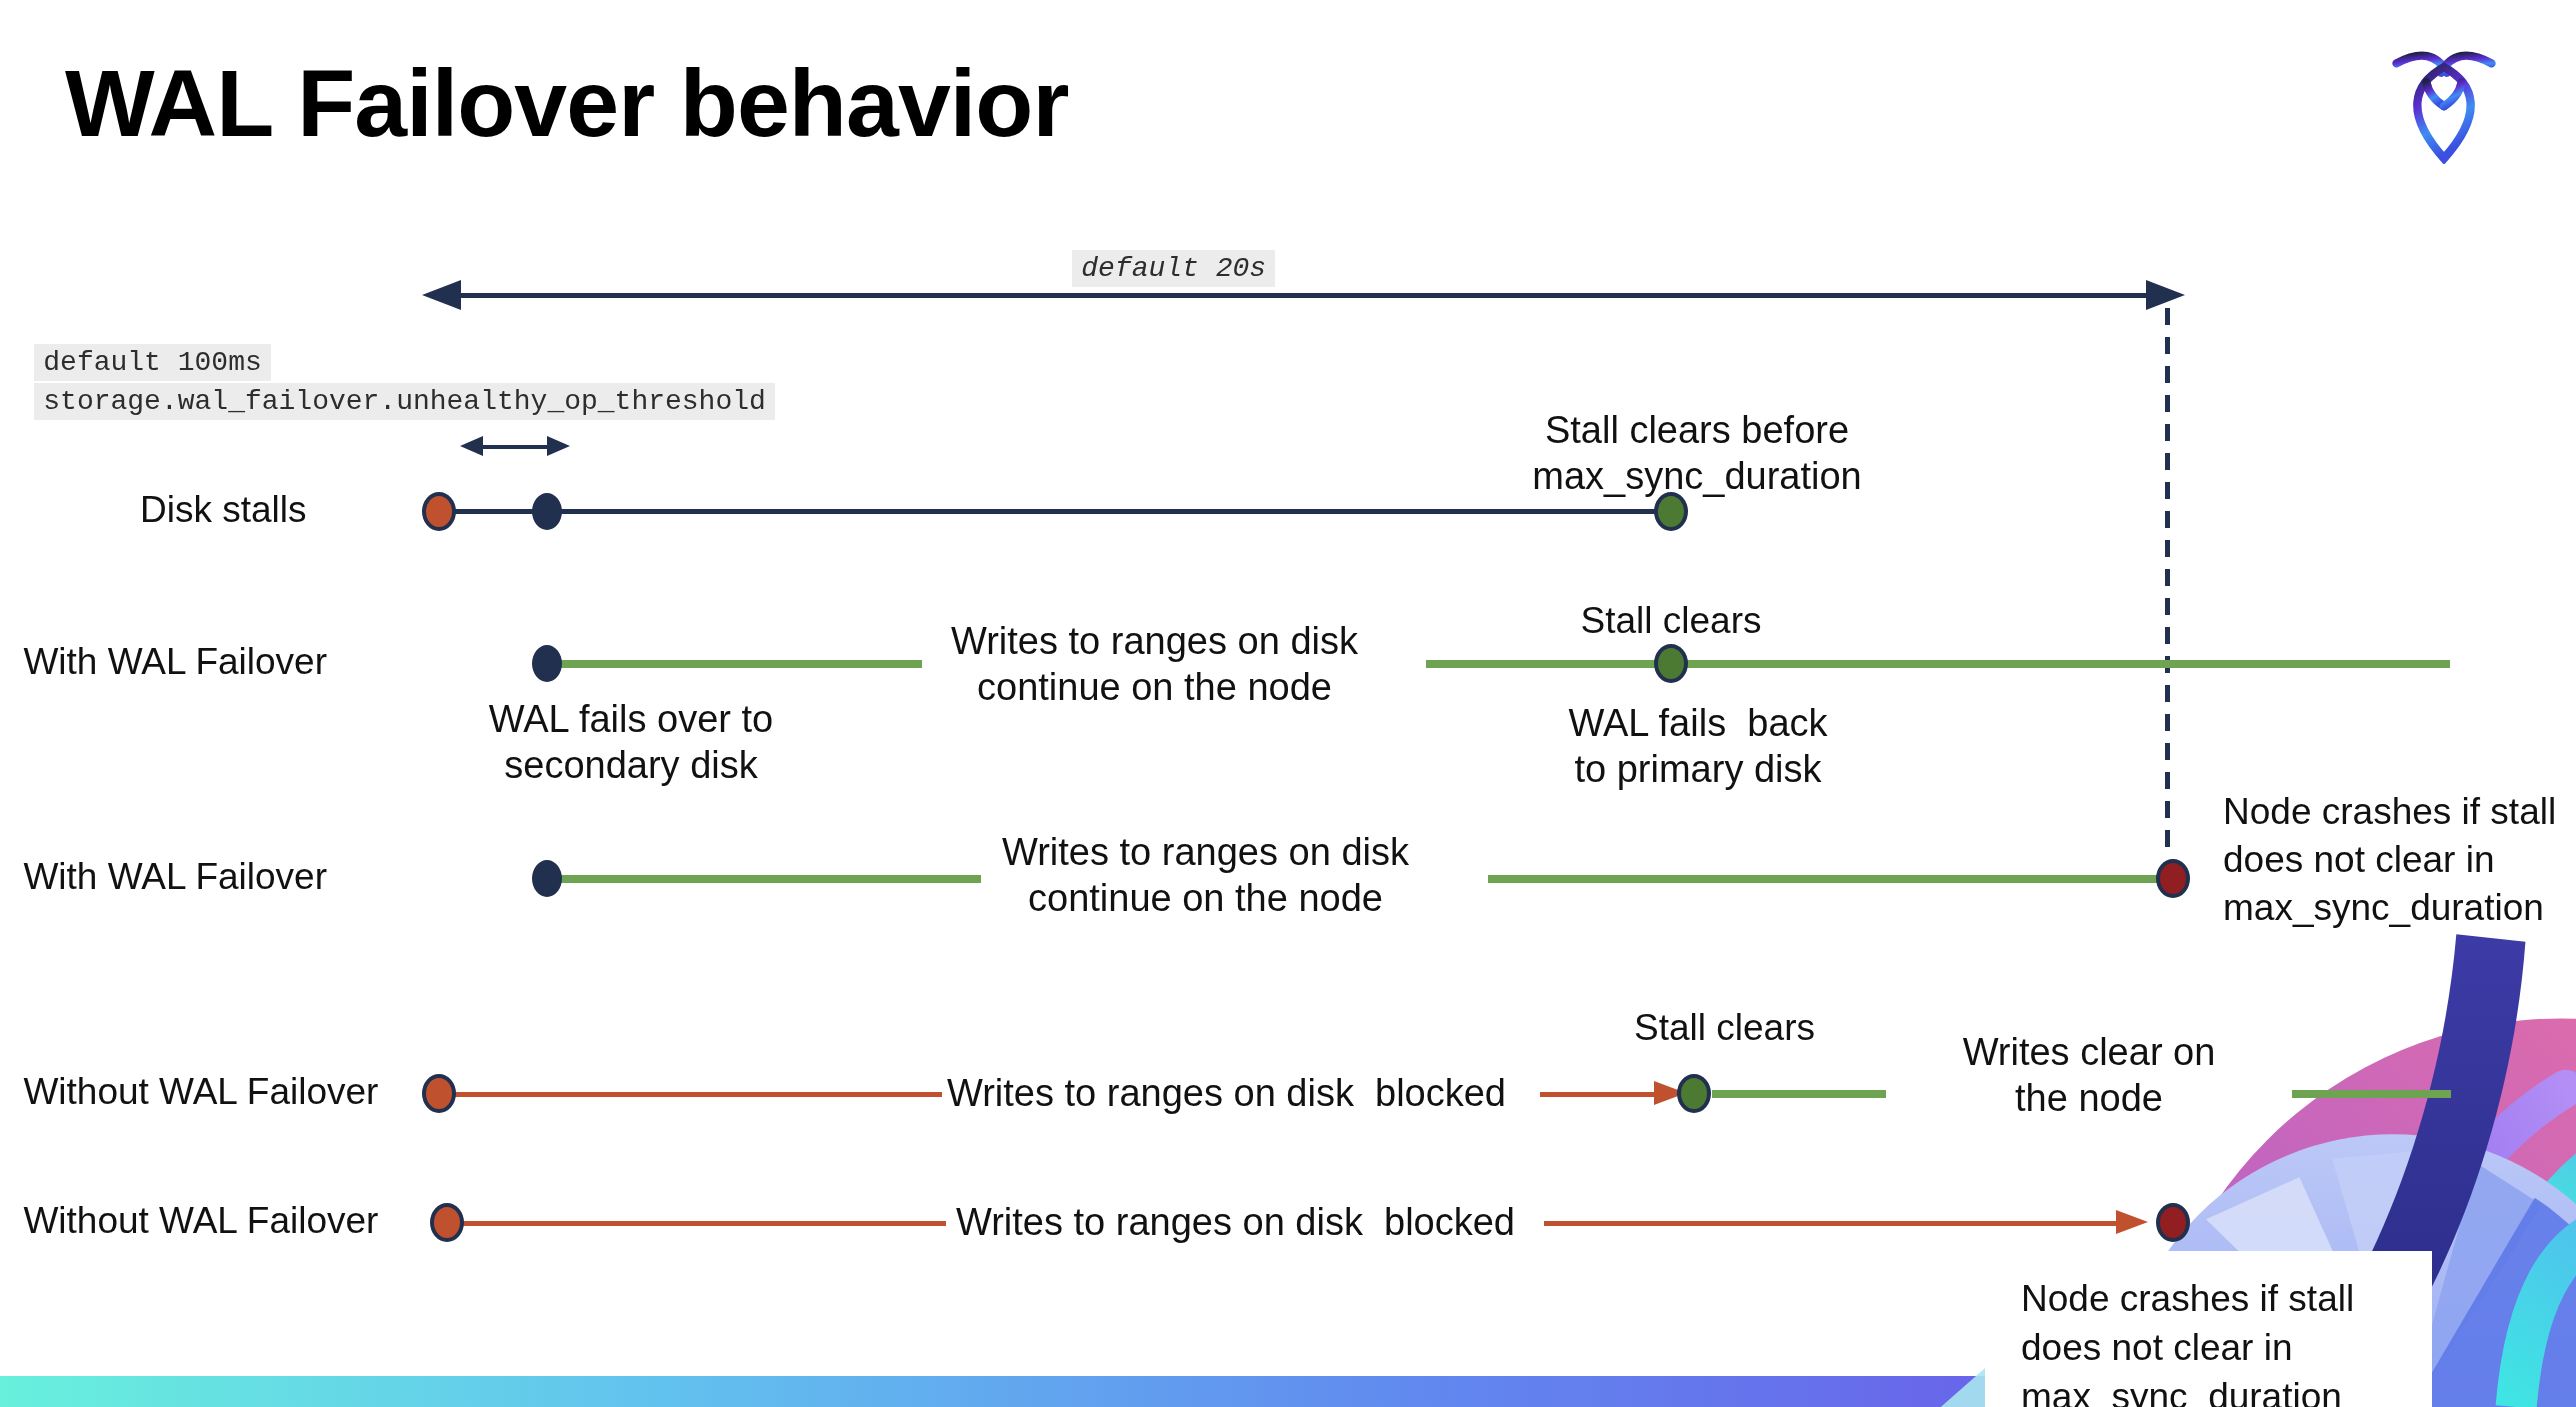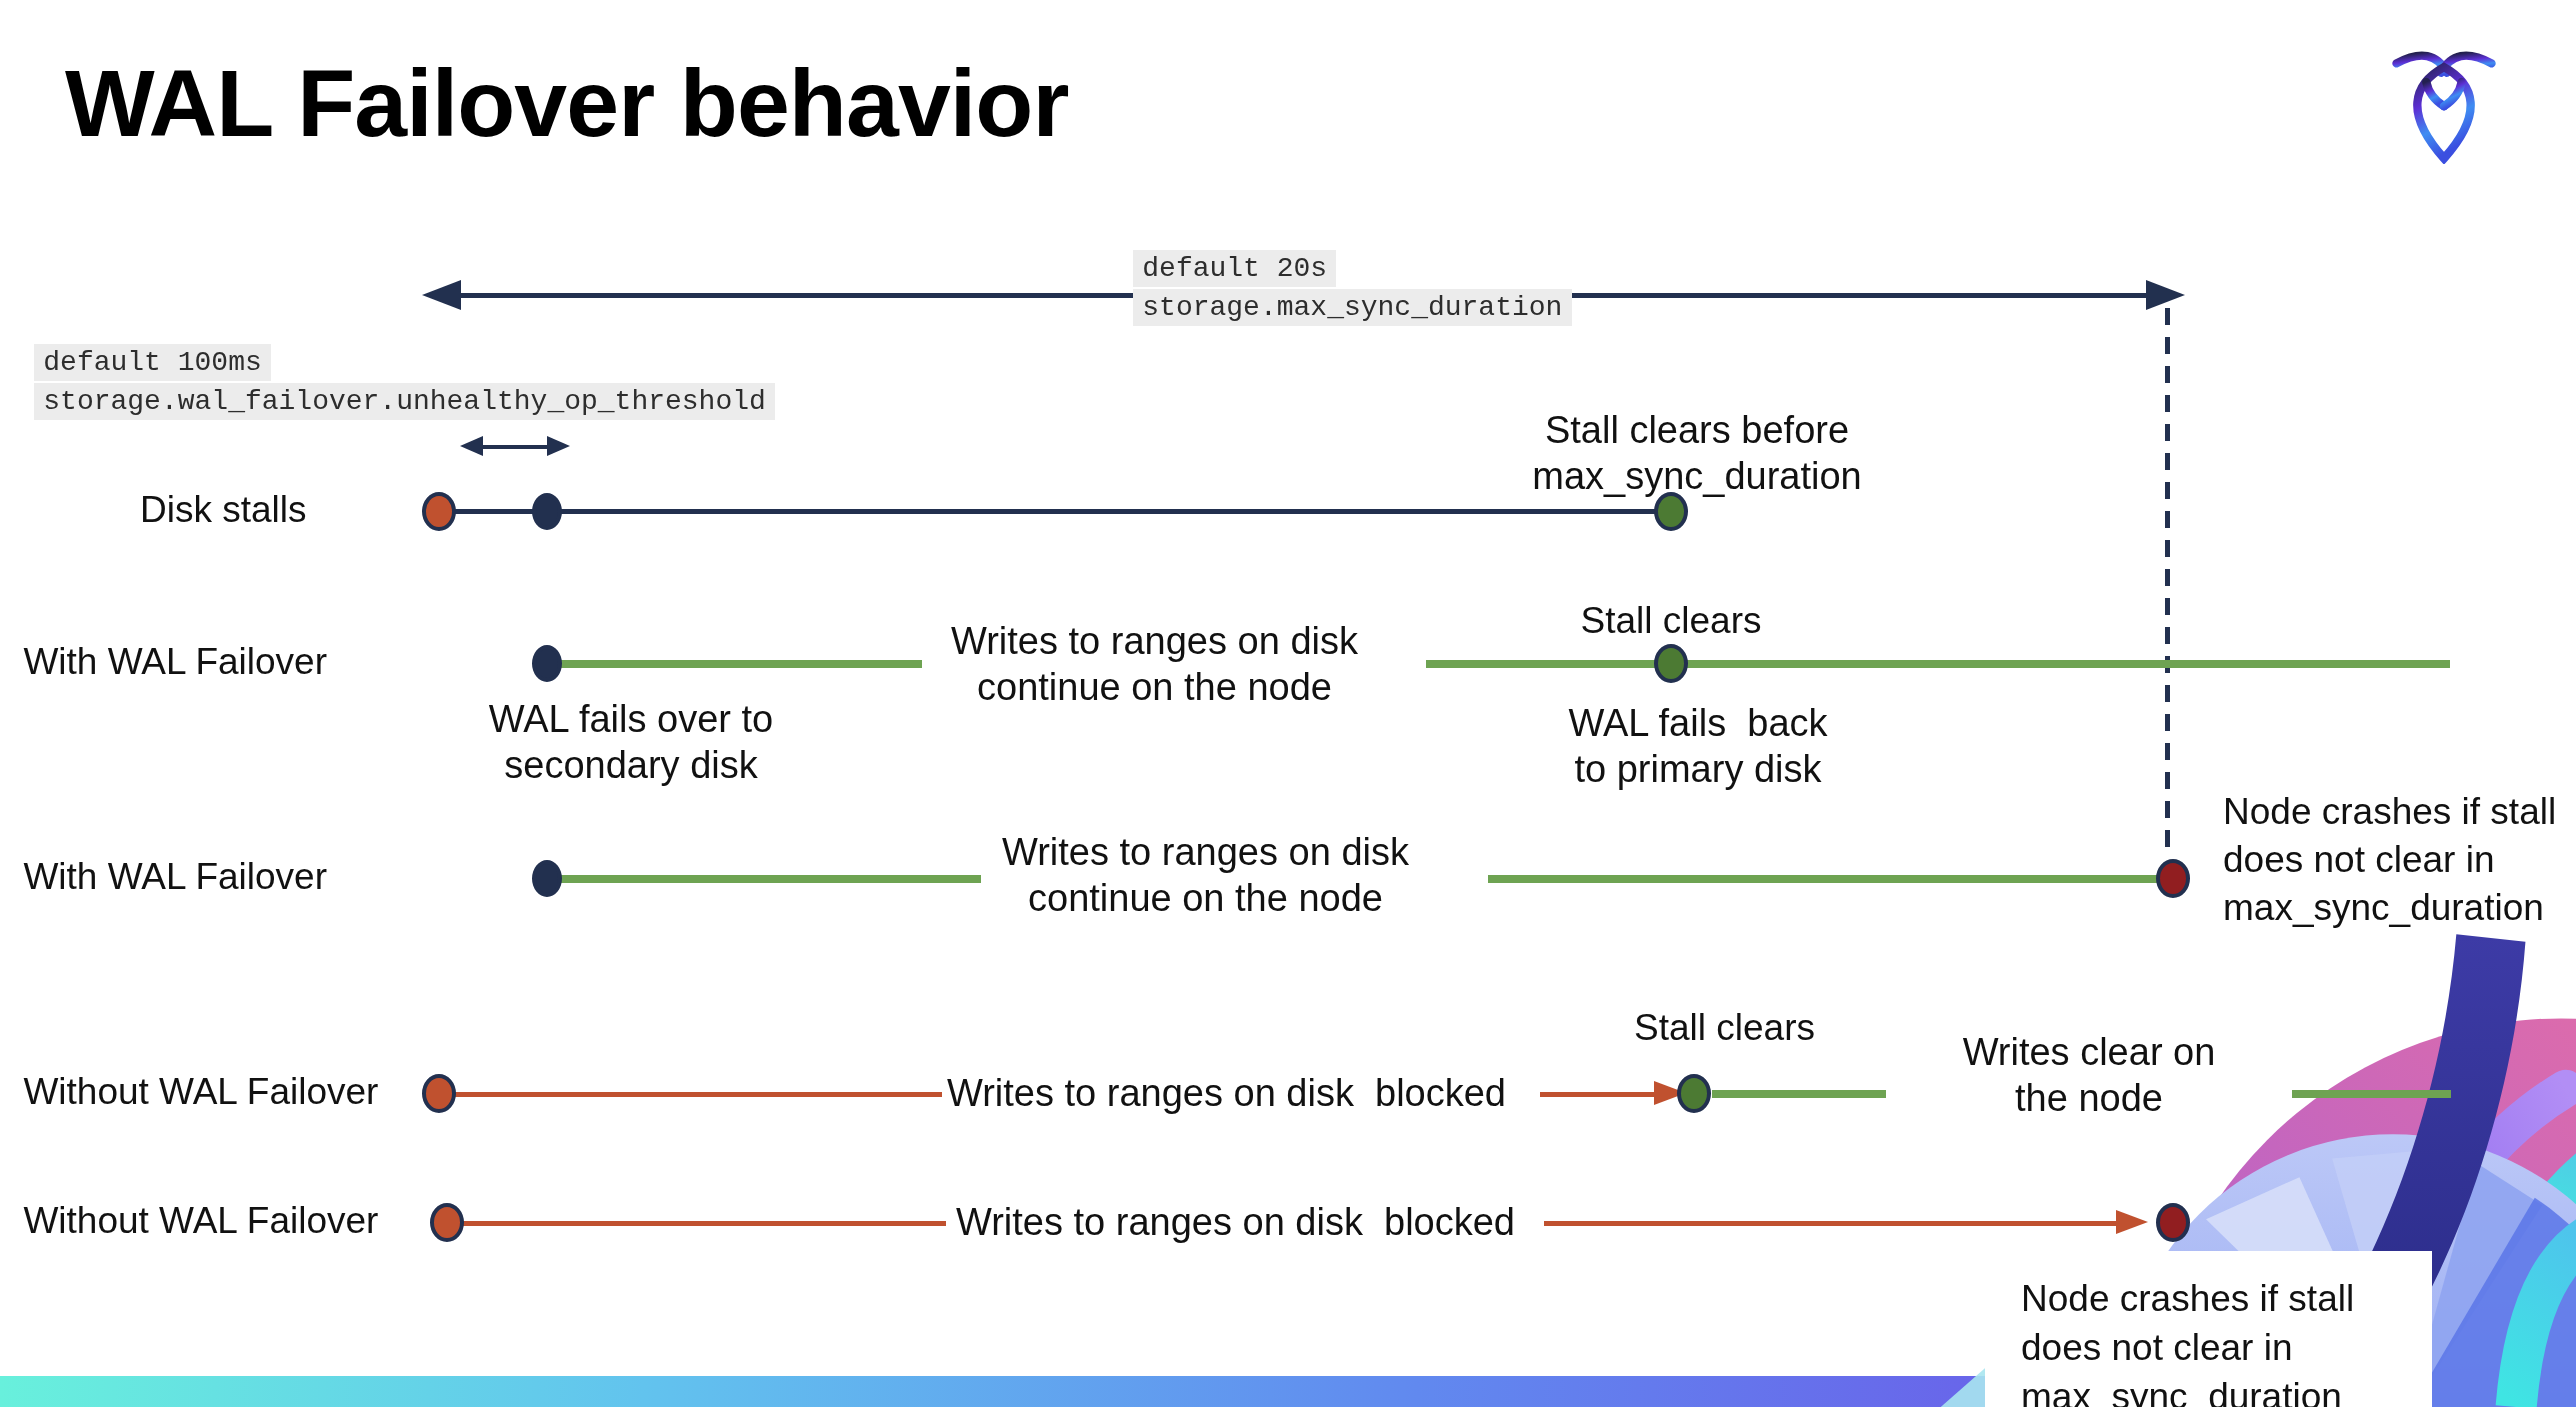--- a/index.html
+++ b/index.html
@@ -101,23 +101,22 @@
     <path d="M 652,546 C 662,425 702,352 782,346 C 845,342 872,405 884,546" stroke="url(#gTeal)" stroke-width="44" fill="none"></path>
     <path d="M 118,546 L 212,452 L 290,546 Z" fill="#c9b6f4" opacity="0.95"></path>
     <path d="M 36,546 L 86,502 L 138,546 Z" fill="#a9e6f0" opacity="0.9"></path>
   </svg>
 
   <div class="bottombar"></div>
 
   <div class="h5" style="left:439px;top:293px;width:1729px;"></div>
   <div class="tri tri-l" style="left:422px;top:280px;"></div>
   <div class="tri tri-r" style="left:2146px;top:280px;"></div>
-  <div class="code" style="left:1133px;top:250px;">
+  <div class="code" style="left:1072px;top:250px;font-style:italic;">
     <span>default 20s</span>
-    <span>storage.max_sync_duration</span>
   </div>
 
   <div class="code" style="left:34px;top:344px;">
     <span>default 100ms</span>
     <span>storage.wal_failover.unhealthy_op_threshold</span>
   </div>
   <div class="h4" style="left:472px;top:445px;width:84px;"></div>
   <div class="tri tri-l-sm" style="left:460px;top:436px;"></div>
   <div class="tri tri-r-sm" style="left:547px;top:436px;"></div>
 

